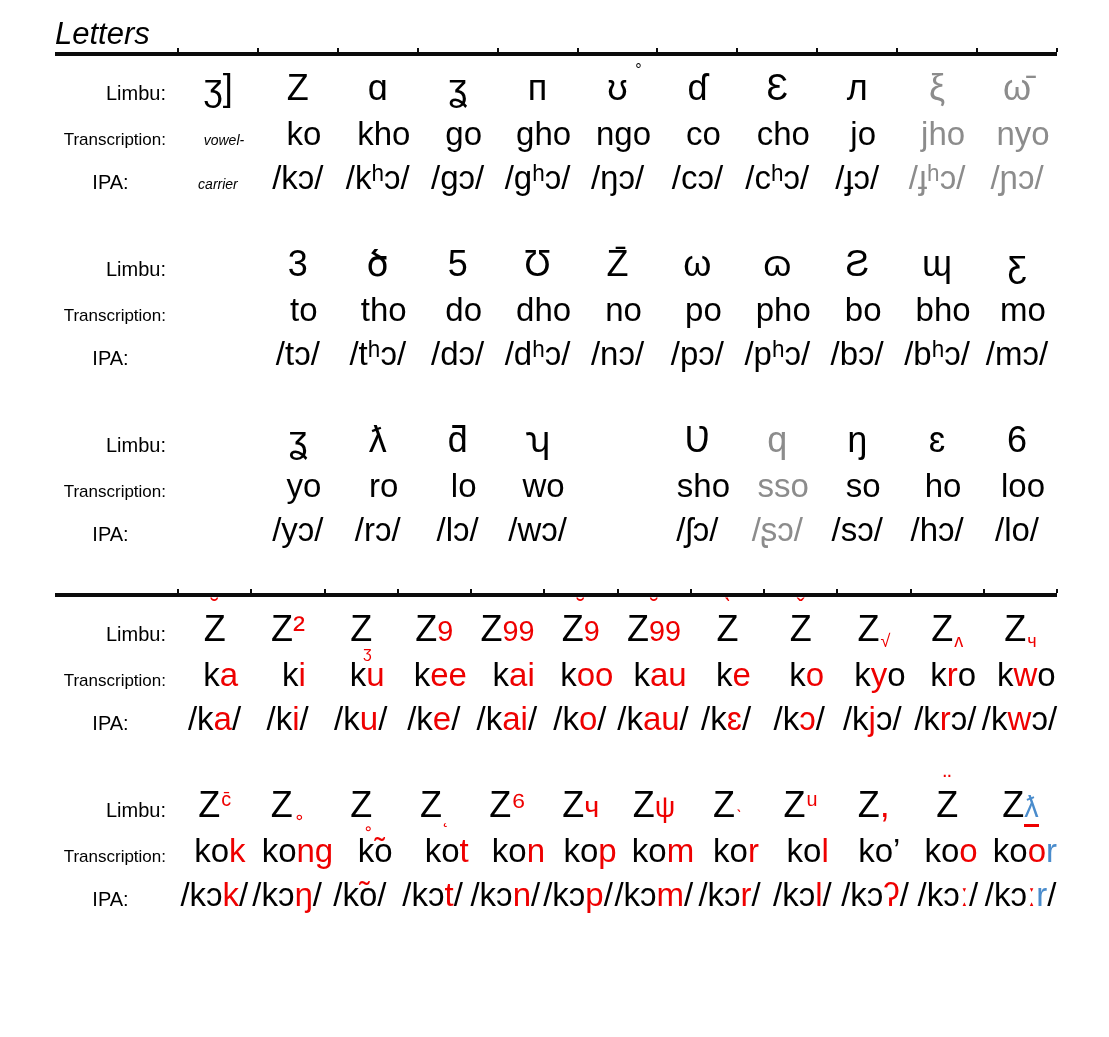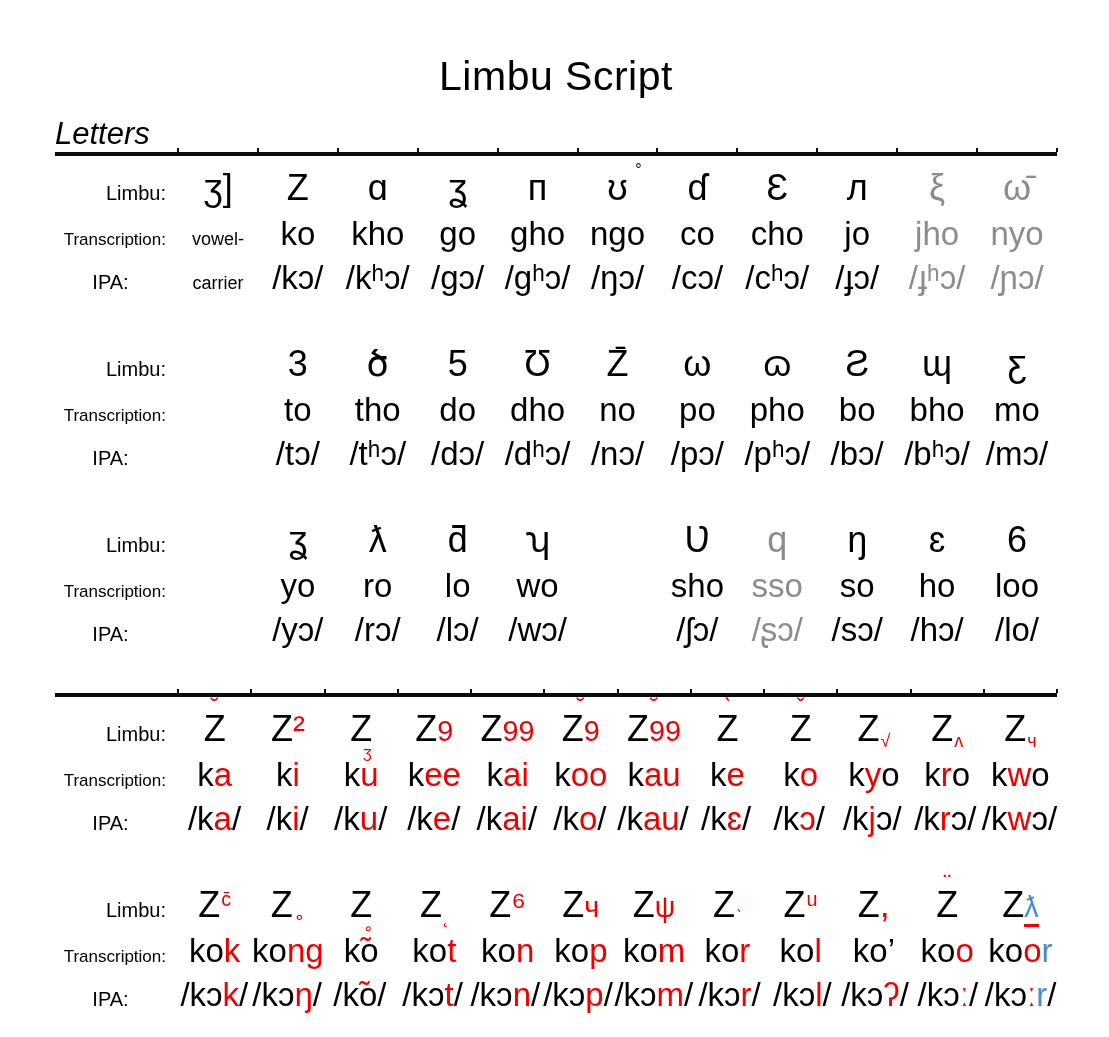--- a/index.html
+++ b/index.html
@@ -7,48 +7,47 @@
   #page{position:relative;width:1109px;height:1037px;overflow:hidden;background:#fff;}
   .content{padding:0 52px 0 55px;}
   .title{font-size:41px;line-height:48px;text-align:center;margin-top:52px;letter-spacing:.5px;}
   .sec-head{font-size:31px;line-height:30px;margin-top:19px;font-style:italic;}
   .rule{position:relative;height:4px;background:#0b0b0b;margin-top:3px;}
   .tick{position:absolute;top:-4px;width:2px;height:4px;background:#0b0b0b;}
   .groups{padding-top:9px;}
   .grp{margin-bottom:37px;}
   .row{display:flex;align-items:baseline;}
   .r-limbu{height:47px;padding-top:5px;}
-  .r-trans{height:44px;}
+  .r-trans{height:44px;gap:12px;}
   .r-ipa{height:43px;}
   .lbl{flex:none;width:123px;text-align:right;padding-right:12px;box-sizing:border-box;}
   .lbl-limbu{font-weight:400;font-size:20px;}
   .lbl-trans{font-size:17px;}
   .lbl-ipa{font-size:20px;text-align:center;}
   .cell{flex:1;text-align:center;white-space:nowrap;}
   .fs-limbu{font-size:36px;line-height:1;}
   .fs-txt{font-size:33px;line-height:1;}
-  .it{font-size:18px;line-height:1;}
+  .it{font-style:italic;font-size:14px;line-height:1;}
   .ck{color:#000;} .cr{color:#ee0000;} .cb{color:#4a8ccc;} .cg{color:#8c8c8c;}
   .lg{position:relative;display:inline-block;}
   .m-above{position:absolute;left:50%;transform:translateX(-50%);top:-16px;font-size:24px;line-height:1;}
   .m-ar{position:absolute;top:-8px;right:-14px;font-size:16px;line-height:1;}
   .m-b{position:absolute;left:58%;bottom:-14px;font-size:16px;line-height:1;}
   .m-af{font-size:1em;}
   .m-af8{font-size:.8em;}
   .m-sub{font-size:.5em;vertical-align:-.35em;margin-left:1px;}
   .m-sup{font-size:.55em;vertical-align:.55em;margin-left:1px;}
   .u-red{border-bottom:3px solid #ee0000;padding-bottom:1px;}
   .tld{display:inline-block;width:0;transform:translate(-18px,-2px);font-size:.95em;}
 </style>
 </head>
 <body>
 
 <div id="page">
   <div class="content">
-    <div class="title">Limbu Script</div>
 
     <section>
       <div class="sec-head">Letters</div>
       <div class="rule">
           <div class="tick" style="left: 122px;"></div>
           <div class="tick" style="left: 201.909px;"></div>
           <div class="tick" style="left: 281.818px;"></div>
           <div class="tick" style="left: 361.727px;"></div>
           <div class="tick" style="left: 441.636px;"></div>
           <div class="tick" style="left: 521.545px;"></div>

